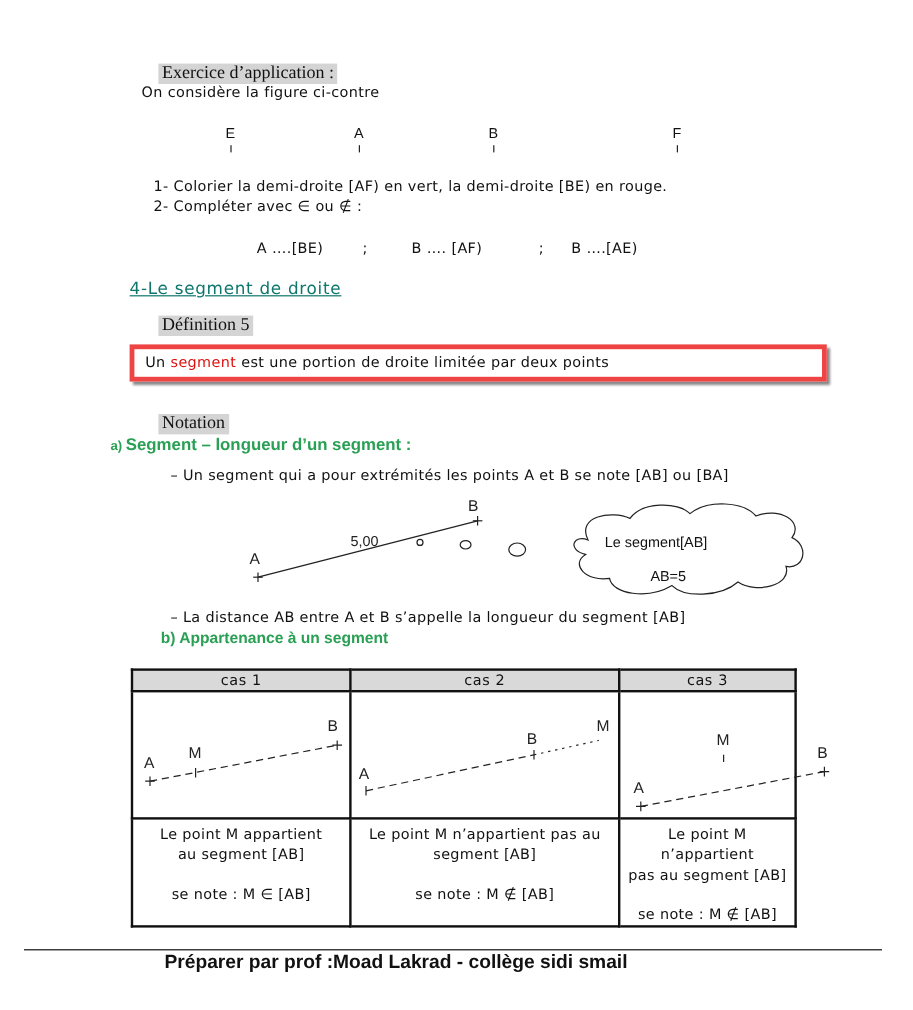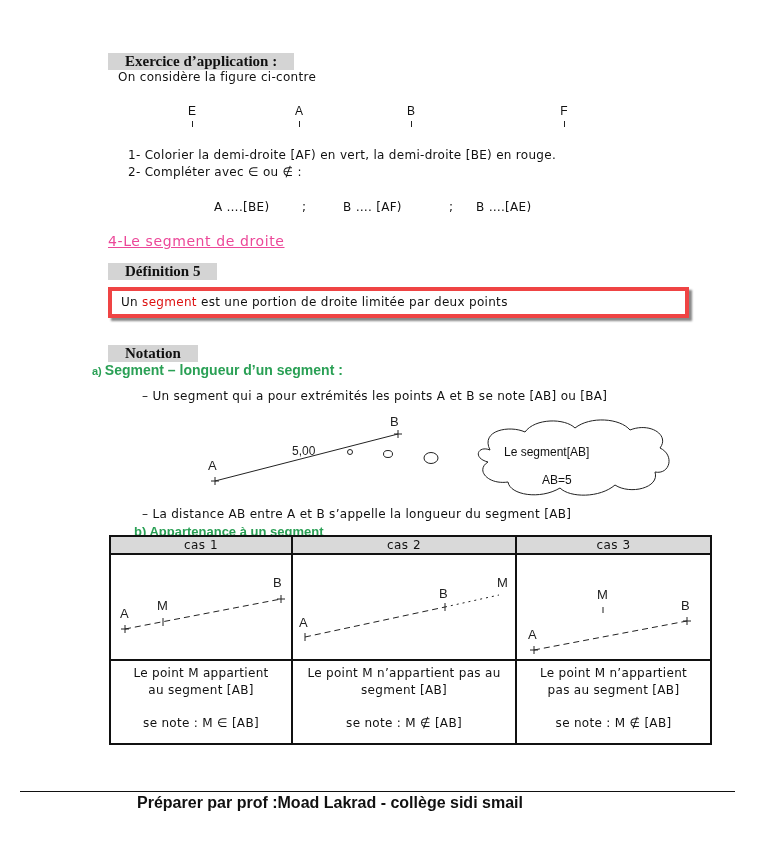--- a/index.html
+++ b/index.html
@@ -1,29 +1,29 @@
 <!DOCTYPE html>
 <html><head>
 <meta charset="utf-8">
 <style>
   html, body { margin: 0; padding: 0; background: #ffffff; }
   body { width: 761px; height: 842px; position: relative; overflow: hidden;
          font-family: "DejaVu Sans", sans-serif; color: #111; }
   .abs { position: absolute; }
-  .serif-head { font-family: "Liberation Serif", serif; font-weight: bold; font-size: 15px;
-                background: #d4d4d4; padding: 0 17px; line-height: 17px; }
+  .serif-head { font-family: "Liberation Serif", serif; font-weight: normal; font-size: 15px;
+                background: #d4d4d4; padding: 0 3px; line-height: 17px; margin-left: 24px; }
   .txt { font-size: 12px; letter-spacing: 0.3px; white-space: nowrap; }
   .pt { font-family: "Liberation Sans", sans-serif; font-size: 12px; text-align: center; width: 12px; }
   .tick { width: 1px; height: 6px; background: #222; }
-  .blue-link { color: #ec4899; text-decoration: underline; font-size: 14px; letter-spacing: 0.6px; }
+  .blue-link { color: #0f766e; text-decoration: underline; font-size: 14px; letter-spacing: 0.6px; }
   .green-head { color: #2aa055; font-family: "Liberation Sans", sans-serif; font-weight: bold; font-size: 14px; }
   .def-box { border: 4px solid #ef4444; background: #fff;
              box-shadow: 3px 3px 2px #888; }
   .red { color: #d11; }
-  table.cases { border-collapse: collapse; position: absolute; left: 109px; top: 535px; width: 603px; border-radius: 16px; }
+  table.cases { border-collapse: collapse; position: absolute; left: 109px; top: 557px; width: 555px; border-radius: 16px; }
   table.cases td, table.cases th { border: 2px solid #111; padding: 0; }
   table.cases th { background: #d9d9d9; font-weight: normal; font-size: 12px; height: 16px;
                    letter-spacing: 0.5px; font-family: "DejaVu Sans", sans-serif; }
   .fig-cell { height: 104px; position: relative; }
   .text-cell { height: 78px; text-align: center; font-size: 12px; line-height: 17px;
                letter-spacing: 0.3px; vertical-align: top; padding-top: 4px !important; }
   .footer-line { left: 20px; top: 791px; width: 715px; height: 1px; background: #111; }
   .footer { left: 0; top: 794px; width: 660px; text-align: center;
             font-family: "Liberation Sans", sans-serif; font-weight: bold; font-size: 16px; }
   svg text { font-family: "Liberation Sans", sans-serif; }

